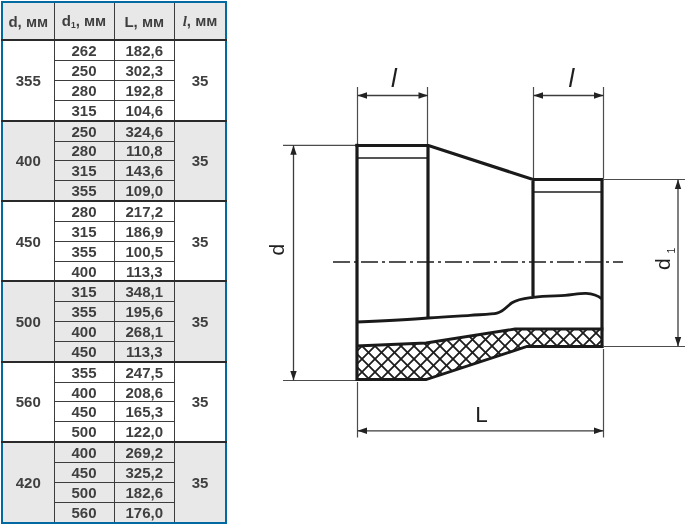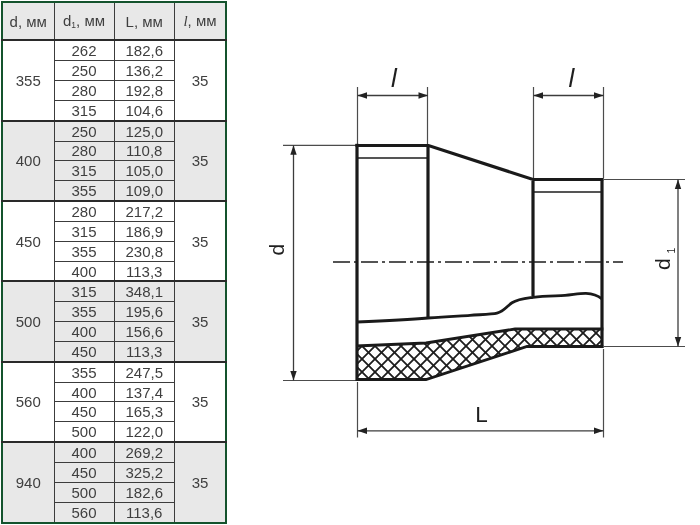--- a/index.html
+++ b/index.html
@@ -4,21 +4,21 @@
 <style>
   html,body{margin:0;padding:0;background:#fff;}
   #page{position:relative;width:700px;height:525px;background:#fff;overflow:hidden;
         font-family:"Liberation Sans",sans-serif;}
   table{border-collapse:collapse;table-layout:fixed;
         position:absolute;left:1px;top:1px;
         font-family:"Liberation Sans",sans-serif;font-size:15px;color:#3f3f3f;}
   td{border:1px solid #3c3c3c;text-align:center;vertical-align:middle;padding:0;
      height:18.85px;line-height:1;}
   tr.hdr td{height:36.3px;}
-  table{border:2px solid #14532d;}
+  table{border:2px solid #0369a1;font-weight:bold;}
   tr.hdr td{border-bottom:2px solid #2a2a2a;background:#e8e8e8;}
   .g{background:#e8e8e8;}
   .gt td{border-top:2px solid #2a2a2a;}
   .il{font-family:"Liberation Serif",serif;font-style:italic;}
   sub{font-size:8.5px;vertical-align:-2px;}
   svg{position:absolute;left:0;top:0;}
   svg text{font-family:"Liberation Sans",sans-serif;fill:#1f1f1f;}
 </style>
 </head>
 <body>
@@ -38,119 +38,119 @@
           <td><span class="il">l</span>, мм</td>
         </tr>
  <tr>
           <td rowspan="4">355</td>
           <td>262</td>
           <td>182,6</td>
           <td rowspan="4">35</td>
         </tr>
  <tr>
           <td>250</td>
-          <td>136,2</td>
+          <td>302,3</td>
         </tr>
  <tr>
           <td>280</td>
           <td>192,8</td>
         </tr>
  <tr>
           <td>315</td>
           <td>104,6</td>
         </tr>
  <tr class="gt">
           <td rowspan="4" class="g">400</td>
           <td class="g">250</td>
-          <td class="g">125,0</td>
+          <td class="g">324,6</td>
           <td rowspan="4" class="g">35</td>
         </tr>
  <tr>
           <td class="g">280</td>
           <td class="g">110,8</td>
         </tr>
  <tr>
           <td class="g">315</td>
-          <td class="g">105,0</td>
+          <td class="g">143,6</td>
         </tr>
  <tr>
           <td class="g">355</td>
           <td class="g">109,0</td>
         </tr>
  <tr class="gt">
           <td rowspan="4">450</td>
           <td>280</td>
           <td>217,2</td>
           <td rowspan="4">35</td>
         </tr>
  <tr>
           <td>315</td>
           <td>186,9</td>
         </tr>
  <tr>
           <td>355</td>
-          <td>230,8</td>
+          <td>100,5</td>
         </tr>
  <tr>
           <td>400</td>
           <td>113,3</td>
         </tr>
  <tr class="gt">
           <td rowspan="4" class="g">500</td>
           <td class="g">315</td>
           <td class="g">348,1</td>
           <td rowspan="4" class="g">35</td>
         </tr>
  <tr>
           <td class="g">355</td>
           <td class="g">195,6</td>
         </tr>
  <tr>
           <td class="g">400</td>
-          <td class="g">156,6</td>
+          <td class="g">268,1</td>
         </tr>
  <tr>
           <td class="g">450</td>
           <td class="g">113,3</td>
         </tr>
  <tr class="gt">
           <td rowspan="4">560</td>
           <td>355</td>
           <td>247,5</td>
           <td rowspan="4">35</td>
         </tr>
  <tr>
           <td>400</td>
-          <td>137,4</td>
+          <td>208,6</td>
         </tr>
  <tr>
           <td>450</td>
           <td>165,3</td>
         </tr>
  <tr>
           <td>500</td>
           <td>122,0</td>
         </tr>
  <tr class="gt">
-          <td rowspan="4" class="g">940</td>
+          <td rowspan="4" class="g">420</td>
           <td class="g">400</td>
           <td class="g">269,2</td>
           <td rowspan="4" class="g">35</td>
         </tr>
  <tr>
           <td class="g">450</td>
           <td class="g">325,2</td>
         </tr>
  <tr>
           <td class="g">500</td>
           <td class="g">182,6</td>
         </tr>
  <tr>
           <td class="g">560</td>
-          <td class="g">113,6</td>
+          <td class="g">176,0</td>
         </tr>
 </tbody>
     </table>
 
 <svg width="700" height="525" viewBox="0 0 700 525">
   <defs>
     <clipPath id="hatchclip">
       <polygon points="357,346 426,343 515,329 603,329 603,346.5 527,346.5 426,379.5 357,379.5"></polygon>
     </clipPath>
   </defs>

